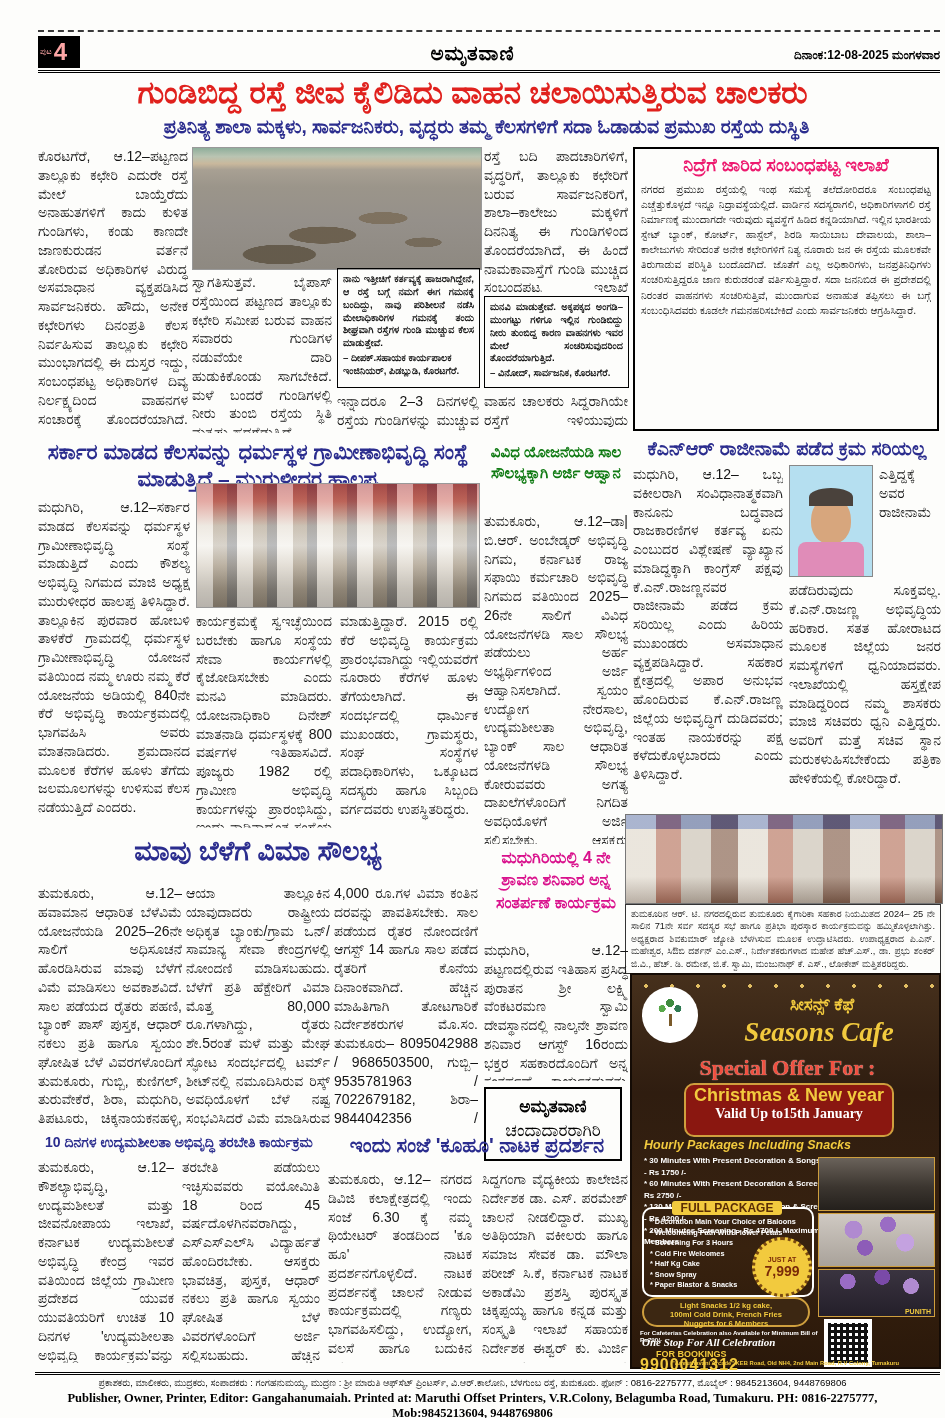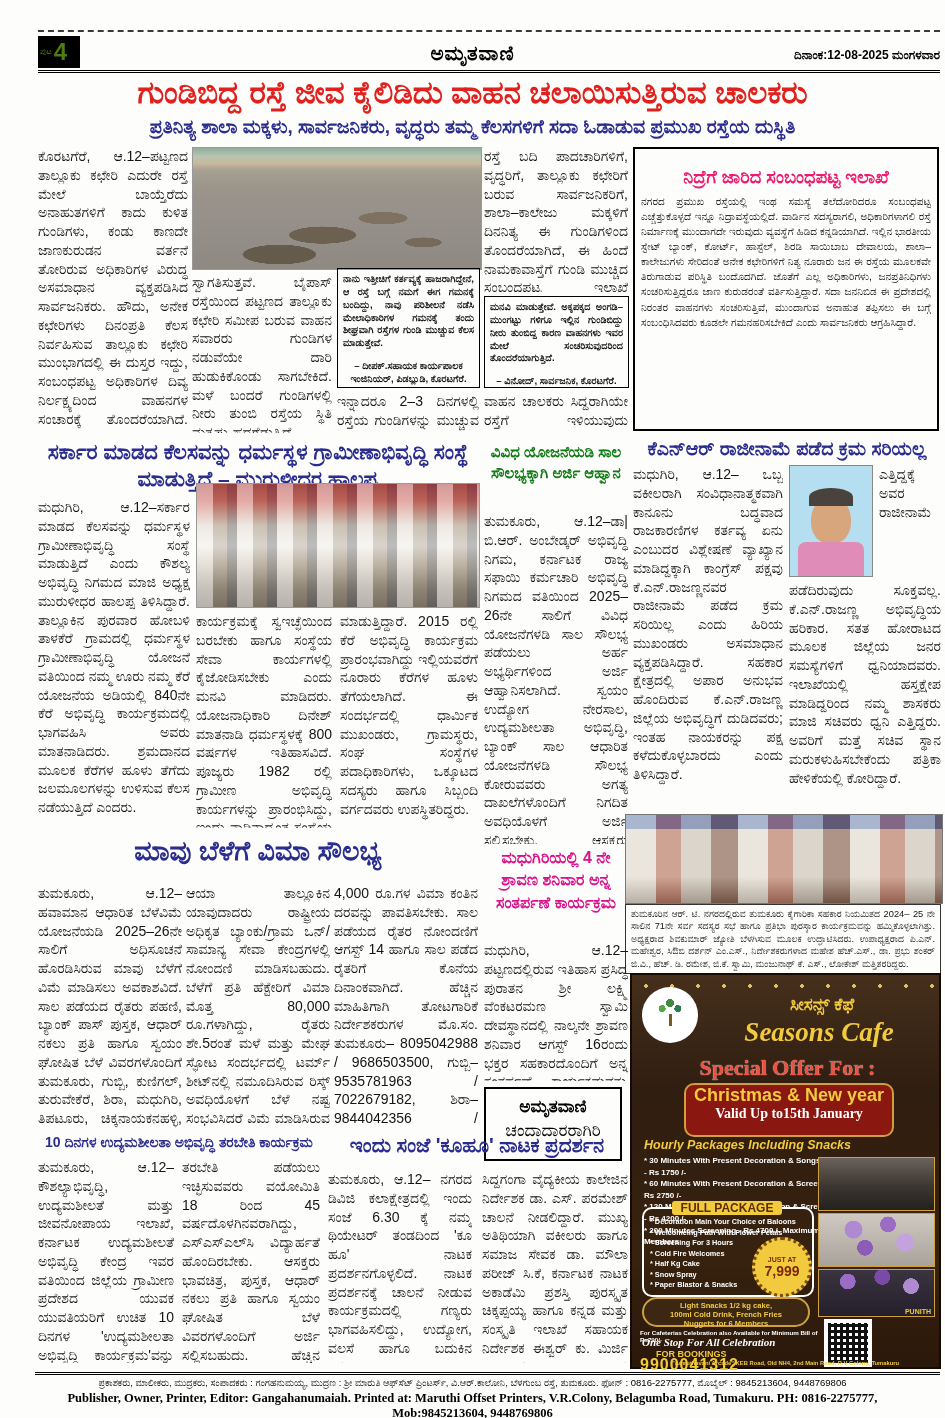--- a/index.html
+++ b/index.html
@@ -9,22 +9,22 @@
   .bt{font-size:14px;line-height:1.34;text-align:justify;color:#141414;}
   .ctr{text-align:center;}
   .hl-red{color:#e0211d;font-weight:bold;}
   .hl-navy{color:#2b2d8e;font-weight:bold;}
   .hl-green{color:#0f7a12;font-weight:bold;}
   .hl-mag{color:#d9118c;font-weight:bold;}
   .hl-pink{color:#ed1a6f;font-weight:bold;}
   .rule-dash{border-top:2px dashed #3a3a3a;}
   .rule-dbl{border-top:3px double #000;}
   .qbox{border:1.5px solid #000;padding:4px 5px;font-weight:bold;}
-  .qattr{display:block;text-align:center;font-weight:bold;margin-top:10px;}
-  .pagebox{background:#000;color:#4d7c0f;display:flex;align-items:center;}
+  .qattr{display:block;text-align:left;font-weight:bold;margin-top:2px;}
+  .pagebox{background:#000;color:#fca5a5;display:flex;align-items:center;}
   .photo{background:#b7b0a4;}
   .ph-road{background:
     radial-gradient(55px 14px at 45% 72%, rgba(104,92,74,.9) 0 60%, transparent 62%),
     radial-gradient(40px 10px at 66% 58%, rgba(122,108,88,.85) 0 60%, transparent 62%),
     radial-gradient(60px 16px at 30% 88%, rgba(96,86,70,.9) 0 60%, transparent 62%),
     radial-gradient(30px 8px at 80% 78%, rgba(110,98,80,.8) 0 60%, transparent 62%),
     linear-gradient(180deg,#8fae9b 0,#b9c4b2 7%,#c9b89c 13%,#a8a093 18%,#9b958a 32%,#95908a 60%,#8e8981 100%);}
   .ph-event{background:
     repeating-linear-gradient(90deg, rgba(255,255,255,.5) 0 16px, rgba(150,140,130,.25) 16px 30px, rgba(70,80,100,.3) 30px 40px),
     linear-gradient(180deg,#a83434 0,#c9564a 14%,#ddd3c4 34%,#efece4 50%,#c9bfae 66%,#8d8372 85%,#6e6557 100%);}
@@ -76,40 +76,40 @@
   <div class="abs rule-dash" style="left:38px;top:30px;width:902px;height:0"></div>
   <div class="abs pagebox" style="left:38px;top:36px;width:42px;height:32px">
     <span style="font-size:8px;line-height:1;padding:0 2px;display:inline-block">ಪುಟ</span>
     <span style="font-size:24px;font-weight:bold;line-height:1">4</span>
   </div>
   <div class="abs ctr" style="left:380px;top:42px;width:185px;font-size:20px;font-weight:bold;letter-spacing:1px">ಅಮೃತವಾಣಿ</div>
   <div class="abs" style="left:650px;top:48px;width:290px;text-align:right;font-size:12px;font-weight:bold">ದಿನಾಂಕ:12-08-2025 ಮಂಗಳವಾರ</div>
   <div class="abs rule-dbl" style="left:38px;top:70px;width:902px;height:0"></div>
 
   <div class="abs ctr hl-red" style="left:40px;top:76px;width:865px;font-size:31px;line-height:1.1">ಗುಂಡಿಬಿದ್ದ ರಸ್ತೆ ಜೀವ ಕೈಲಿಡಿದು ವಾಹನ ಚಲಾಯಿಸುತ್ತಿರುವ ಚಾಲಕರು</div>
-  <div class="abs ctr hl-navy" style="left:55px;top:116px;width:835px;font-size:19px">ಪ್ರತಿನಿತ್ಯ ಶಾಲಾ ಮಕ್ಕಳು, ಸಾರ್ವಜನಿಕರು, ವೃದ್ಧರು ತಮ್ಮ ಕೆಲಸಗಳಿಗೆ ಸದಾ ಓಡಾಡುವ ಪ್ರಮುಖ ರಸ್ತೆಯ ದುಸ್ಥಿತಿ</div>
+  <div class="abs ctr hl-navy" style="left:69px;top:116px;width:835px;font-size:19px">ಪ್ರತಿನಿತ್ಯ ಶಾಲಾ ಮಕ್ಕಳು, ಸಾರ್ವಜನಿಕರು, ವೃದ್ಧರು ತಮ್ಮ ಕೆಲಸಗಳಿಗೆ ಸದಾ ಓಡಾಡುವ ಪ್ರಮುಖ ರಸ್ತೆಯ ದುಸ್ಥಿತಿ</div>
 
   <div class="abs bt" style="left:38px;top:147px;width:150px;height:286px;overflow:hidden">ಕೊರಟಗೆರೆ, ಆ.12–ಪಟ್ಟಣದ ತಾಲ್ಲೂಕು ಕಛೇರಿ ಎದುರೇ ರಸ್ತೆ ಮೇಲೆ ಬಾಯ್ತೆರೆದು ಅನಾಹುತಗಳಿಗೆ ಕಾದು ಕುಳಿತ ಗುಂಡಿಗಳು, ಕಂಡು ಕಾಣದೇ ಜಾಣಕುರುಡನ ವರ್ತನೆ ತೋರಿರುವ ಅಧಿಕಾರಿಗಳ ವಿರುದ್ಧ ಅಸಮಾಧಾನ ವ್ಯಕ್ತಪಡಿಸಿದ ಸಾರ್ವಜನಿಕರು.    ಹೌದು, ಅನೇಕ ಕಛೇರಿಗಳು ದಿನಂಪ್ರತಿ ಕೆಲಸ ನಿರ್ವಹಿಸುವ ತಾಲ್ಲೂಕು ಕಛೇರಿ ಮುಂಭಾಗದಲ್ಲಿ ಈ ದುಸ್ತರ ಇದ್ದು, ಸಂಬಂಧಪಟ್ಟ ಅಧಿಕಾರಿಗಳ ದಿವ್ಯ ನಿರ್ಲಕ್ಷ್ಯದಿಂದ ವಾಹನಗಳ ಸಂಚಾರಕ್ಕೆ ತೊಂದರೆಯಾಗಿದೆ. ಮಧುಗಿರಿ, ಪಾವಗಡ ಮಾರ್ಗವಾಗಿ ತೆರಳುವ ಪ್ರಯಾಣಿಕರು, ವಾಹನ ಸವಾರರು ನಿತ್ಯ ಇದೇ ರಸ್ತೆಯಲ್ಲಿ ಓಡಾಡಬೇಕಿದ್ದು, ಗುಂಡಿಗಳಿಂದ ಕೂಡಿದ ರಸ್ತೆ ಅಪಘಾತಕ್ಕೆ ಆಹ್ವಾನ ನೀಡುವಂತಿದೆ.</div>
   <div class="abs photo ph-road" style="left:192px;top:147px;width:288px;height:121px;border:1px solid #999"></div>
   <div class="abs bt" style="left:192px;top:273px;width:140px;height:160px;overflow:hidden">ಸ್ವಾಗತಿಸುತ್ತವೆ. ಬೈಪಾಸ್ ರಸ್ತೆಯಿಂದ ಪಟ್ಟಣದ ತಾಲ್ಲೂಕು ಕಛೇರಿ ಸಮೀಪ ಬರುವ ವಾಹನ ಸವಾರರು ಗುಂಡಿಗಳ ನಡುವೆಯೇ ದಾರಿ ಹುಡುಕಿಕೊಂಡು ಸಾಗಬೇಕಿದೆ. ಮಳೆ ಬಂದರೆ ಗುಂಡಿಗಳಲ್ಲಿ ನೀರು ತುಂಬಿ ರಸ್ತೆಯ ಸ್ಥಿತಿ ಮತ್ತಷ್ಟು ಹದಗೆಡುತ್ತಿದೆ.</div>
 
   <div class="abs qbox bt" style="left:337px;top:268px;width:131px;height:110px;font-size:9.6px;overflow:hidden">
     <span>ನಾನು ಇತ್ತೀಚಿಗೆ ಕರ್ತವ್ಯಕ್ಕೆ ಹಾಜರಾಗಿದ್ದೇನೆ, ಆ ರಸ್ತೆ ಬಗ್ಗೆ ನಮಗೆ ಈಗ ಗಮನಕ್ಕೆ ಬಂದಿದ್ದು, ನಾವು ಪರಿಶೀಲನೆ ನಡೆಸಿ ಮೇಲಾಧಿಕಾರಿಗಳ ಗಮನಕ್ಕೆ ತಂದು ಶೀಘ್ರವಾಗಿ ರಸ್ತೆಗಳ ಗುಂಡಿ ಮುಚ್ಚುವ ಕೆಲಸ ಮಾಡುತ್ತೇವೆ.</span>
     <span class="qattr">– ದೀಪಕ್.ಸಹಾಯಕ ಕಾರ್ಯಪಾಲಕ ಇಂಜಿನಿಯರ್, ಪಿಡಬ್ಲುಡಿ, ಕೊರಟಗೆರೆ.</span>
   </div>
   <div class="abs bt" style="left:337px;top:392px;width:142px;height:41px;overflow:hidden">ಇನ್ನಾದರೂ 2–3 ದಿನಗಳಲ್ಲಿ ರಸ್ತೆಯ ಗುಂಡಿಗಳನ್ನು ಮುಚ್ಚುವ ಕೆಲಸ ಆಗಬೇಕಿದೆ ಎಂಬುದು ಸ್ಥಳೀಯರ ಆಗ್ರಹ.</div>
 
   <div class="abs bt" style="left:484px;top:147px;width:144px;height:145px;overflow:hidden">ರಸ್ತೆ ಬದಿ ಪಾದಚಾರಿಗಳಿಗೆ, ವೃದ್ಧರಿಗೆ, ತಾಲ್ಲೂಕು ಕಛೇರಿಗೆ ಬರುವ ಸಾರ್ವಜನಿಕರಿಗೆ, ಶಾಲಾ–ಕಾಲೇಜು ಮಕ್ಕಳಿಗೆ ದಿನನಿತ್ಯ ಈ ಗುಂಡಿಗಳಿಂದ ತೊಂದರೆಯಾಗಿದೆ, ಈ ಹಿಂದೆ ನಾಮಕಾವಾಸ್ತೆಗೆ ಗುಂಡಿ ಮುಚ್ಚಿದ ಸಂಬಂಧಪಟ್ಟ ಇಲಾಖೆ ಮಾಡಿದ್ದೆಯಾದರೂ ಪದೇ ಪದೇ ಇದೇ ರೀತಿಯಾಗುತ್ತಿದೆ. ಇದಕ್ಕೆ ಶಾಶ್ವತ ಪರಿಹಾರ ಕಲ್ಪಿಸಲು ಸಂಬಂಧಪಟ್ಟ ಅಧಿಕಾರಿಗಳಾಗಲಿ, ಜನ ಪ್ರತಿನಿಧಿಗಳಾಗಲಿ ತಕ್ಷಣ ಇತ್ತ ಗಮನಹರಿಸಬೇಕಿದೆ.</div>
   <div class="abs bt" style="left:484px;top:392px;width:144px;height:41px;overflow:hidden">ವಾಹನ ಚಾಲಕರು ಸಿದ್ದರಾಗಿಯೇ ರಸ್ತೆಗೆ ಇಳಿಯುವುದು ಅನಿವಾರ್ಯವಾಗಿದೆ.</div>
   <div class="abs qbox bt" style="left:484px;top:296px;width:133px;height:82px;font-size:9.6px;overflow:hidden">
     <span>ಮನವಿ ಮಾಡುತ್ತೇವೆ. ಅಕ್ಕಪಕ್ಕದ ಅಂಗಡಿ–ಮುಂಗಟ್ಟು ಗಳಿಗೂ ಇಲ್ಲಿನ ಗುಂಡಿಬಿದ್ದು ನೀರು ತುಂಬಿದ್ದ ಕಾರಣ ವಾಹನಗಳು ಇವರ ಮೇಲೆ ಸಂಚರಿಸುವುದರಿಂದ ತೊಂದರೆಯಾಗುತ್ತಿದೆ.</span>
     <span class="qattr">– ವಿನೋದ್, ಸಾರ್ವಜನಿಕ, ಕೊರಟಗೆರೆ.</span>
   </div>
 
-  <div class="abs" style="left:633px;top:147px;width:306px;height:284px;border:2px solid #000;padding:16px 6px;box-sizing:border-box">
+  <div class="abs" style="left:633px;top:147px;width:306px;height:284px;border:2px solid #000;padding:4px 6px;box-sizing:border-box">
     <div class="ctr hl-pink" style="font-size:18px;margin:2px 0 6px">ನಿದ್ರೆಗೆ ಜಾರಿದ ಸಂಬಂಧ಻ಪಟ್ಟ ಇಲಾಖೆ</div>
     <div class="bt" style="font-size:10.4px;line-height:1.45;height:240px;overflow:hidden">ನಗರದ ಪ್ರಮುಖ ರಸ್ತೆಯಲ್ಲಿ ಇಂಥ ಸಮಸ್ಯೆ ತಲೆದೋರಿದರೂ ಸಂಬಂಧಪಟ್ಟ ಎಚ್ಚೆತ್ತುಕೊಳ್ಳದೆ ಇನ್ನೂ ನಿದ್ರಾವಸ್ಥೆಯಲ್ಲಿದೆ. ವಾರ್ಡಿನ ಸದಸ್ಯರಾಗಲಿ, ಅಧಿಕಾರಿಗಳಾಗಲಿ ರಸ್ತೆ ನಿರ್ಮಾಣಕ್ಕೆ ಮುಂದಾಗದೇ ಇರುವುದು ವ್ಯವಸ್ಥೆಗೆ ಹಿಡಿದ ಕನ್ನಡಿಯಾಗಿದೆ. ಇಲ್ಲಿನ ಭಾರತೀಯ ಸ್ಟೇಟ್ ಬ್ಯಾಂಕ್, ಕೋರ್ಟ್, ಹಾಸ್ಟೆಲ್, ಶಿರಡಿ ಸಾಯಿಬಾಬ ದೇವಾಲಯ, ಶಾಲಾ–ಕಾಲೇಜುಗಳು ಸೇರಿದಂತೆ ಅನೇಕ ಕಛೇರಿಗಳಿಗೆ ನಿತ್ಯ ನೂರಾರು ಜನ ಈ ರಸ್ತೆಯ ಮೂಲಕವೇ ತಿರುಗಾಡುವ ಪರಿಸ್ಥಿತಿ ಬಂದೊದಗಿದೆ. ಜೊತೆಗೆ ಎಲ್ಲ ಅಧಿಕಾರಿಗಳು, ಜನಪ್ರತಿನಿಧಿಗಳು ಸಂಚರಿಸುತ್ತಿದ್ದರೂ ಜಾಣ ಕುರುಡರಂತೆ ವರ್ತಿಸುತ್ತಿದ್ದಾರೆ. ಸದಾ ಜನನಿಬಿಡ ಈ ಪ್ರದೇಶದಲ್ಲಿ ನಿರಂತರ ವಾಹನಗಳು ಸಂಚರಿಸುತ್ತಿವೆ, ಮುಂದಾಗುವ ಅನಾಹುತ ತಪ್ಪಿಸಲು ಈ ಬಗ್ಗೆ ಸಂಬಂಧಿಸಿದವರು ಕೂಡಲೇ ಗಮನಹರಿಸಬೇಕಿದೆ ಎಂದು ಸಾರ್ವಜನಿಕರು ಆಗ್ರಹಿಸಿದ್ದಾರೆ.</div>
   </div>
 
   <div class="abs ctr hl-navy" style="left:38px;top:438px;width:440px;font-size:21px;line-height:1.3">ಸರ್ಕಾರ ಮಾಡದ ಕೆಲಸವನ್ನು ಧರ್ಮಸ್ಥಳ ಗ್ರಾಮೀಣಾಭಿವೃದ್ಧಿ ಸಂಸ್ಥೆ ಮಾಡುತ್ತಿದೆ – ಮುರುಳೀಧರ ಹಾಲಪ್ಪ</div>
   <div class="abs bt" style="left:38px;top:498px;width:152px;height:330px;overflow:hidden">ಮಧುಗಿರಿ, ಆ.12–ಸರ್ಕಾರ ಮಾಡದ ಕೆಲಸವನ್ನು ಧರ್ಮಸ್ಥಳ ಗ್ರಾಮೀಣಾಭಿವೃದ್ಧಿ ಸಂಸ್ಥೆ ಮಾಡುತ್ತಿದೆ ಎಂದು ಕೌಶಲ್ಯ ಅಭಿವೃದ್ಧಿ ನಿಗಮದ ಮಾಜಿ ಅಧ್ಯಕ್ಷ ಮುರುಳೀಧರ ಹಾಲಪ್ಪ ತಿಳಿಸಿದ್ದಾರೆ.    ತಾಲ್ಲೂಕಿನ ಪುರವಾರ ಹೋಬಳಿ ತಾಳಕೆರೆ ಗ್ರಾಮದಲ್ಲಿ ಧರ್ಮಸ್ಥಳ ಗ್ರಾಮೀಣಾಭಿವೃದ್ಧಿ ಯೋಜನೆ ವತಿಯಿಂದ ನಮ್ಮ ಊರು ನಮ್ಮ ಕೆರೆ ಯೋಜನೆಯ ಅಡಿಯಲ್ಲಿ 840ನೇ ಕೆರೆ ಅಭಿವೃದ್ಧಿ ಕಾರ್ಯಕ್ರಮದಲ್ಲಿ ಭಾಗವಹಿಸಿ ಅವರು ಮಾತನಾಡಿದರು. ಶ್ರಮದಾನದ ಮೂಲಕ ಕೆರೆಗಳ ಹೂಳು ತೆಗೆದು ಜಲಮೂಲಗಳನ್ನು ಉಳಿಸುವ ಕೆಲಸ ನಡೆಯುತ್ತಿದೆ ಎಂದರು.</div>
   <div class="abs photo ph-event" style="left:196px;top:483px;width:282px;height:123px;border:1px solid #999"></div>
   <div class="abs bt" style="left:196px;top:612px;width:136px;height:216px;overflow:hidden">ಕಾರ್ಯಕ್ರಮಕ್ಕೆ ಸ್ವಇಚ್ಛೆಯಿಂದ ಬರಬೇಕು ಹಾಗೂ ಸಂಸ್ಥೆಯ ಸೇವಾ ಕಾರ್ಯಗಳಲ್ಲಿ ಕೈಜೋಡಿಸಬೇಕು ಎಂದು ಮನವಿ ಮಾಡಿದರು.    ಯೋಜನಾಧಿಕಾರಿ ದಿನೇಶ್ ಮಾತನಾಡಿ ಧರ್ಮಸ್ಥಳಕ್ಕೆ 800 ವರ್ಷಗಳ ಇತಿಹಾಸವಿದೆ. ಪೂಜ್ಯರು 1982 ರಲ್ಲಿ ಗ್ರಾಮೀಣ ಅಭಿವೃದ್ಧಿ ಕಾರ್ಯಗಳನ್ನು ಪ್ರಾರಂಭಿಸಿದ್ದು, ಇಂದು ನಾಡಿನಾದ್ಯಂತ ಸಂಸ್ಥೆಯ ಸೇವೆ ವಿಸ್ತರಿಸಿದೆ ಎಂದು ತಿಳಿಸಿದರು.</div>
   <div class="abs bt" style="left:340px;top:612px;width:138px;height:216px;overflow:hidden">ಮಾಡುತ್ತಿದ್ದಾರೆ. 2015 ರಲ್ಲಿ ಕೆರೆ ಅಭಿವೃದ್ಧಿ ಕಾರ್ಯಕ್ರಮ ಪ್ರಾರಂಭವಾಗಿದ್ದು ಇಲ್ಲಿಯವರೆಗೆ ನೂರಾರು ಕೆರೆಗಳ ಹೂಳು ತೆಗೆಯಲಾಗಿದೆ.    ಈ ಸಂದರ್ಭದಲ್ಲಿ ಧಾರ್ಮಿಕ ಮುಖಂಡರು, ಗ್ರಾಮಸ್ಥರು, ಸಂಘ ಸಂಸ್ಥೆಗಳ ಪದಾಧಿಕಾರಿಗಳು, ಒಕ್ಕೂಟದ ಸದಸ್ಯರು ಹಾಗೂ ಸಿಬ್ಬಂದಿ ವರ್ಗದವರು ಉಪಸ್ಥಿತರಿದ್ದರು.</div>
 

